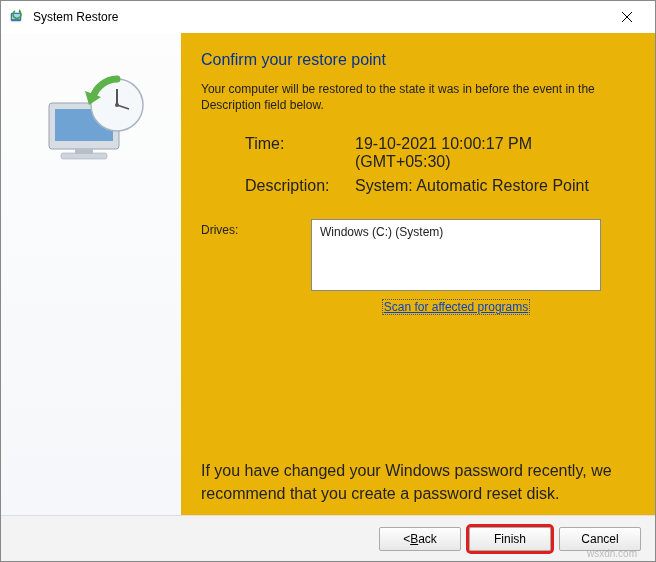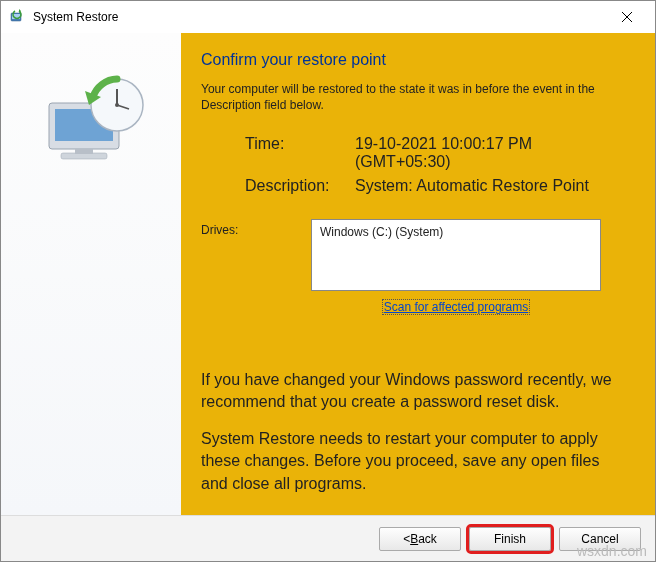--- a/index.html
+++ b/index.html
@@ -147,22 +147,22 @@
       border-radius: 2px;
       cursor: default;
     }
     .btn .accesskey { text-decoration: underline; }
     .btn-highlight {
       outline: 3px solid #e01e1e;
       outline-offset: 0;
     }
     .watermark {
       position: absolute;
-      bottom: 2px; right: 8px;
-      font-size: 14px;
+      bottom: 2px; right: 18px;
+      font-size: 10px;
       color: #bbb;
       pointer-events: none;
     }
   </style>
 </head>
 <body>
 
 <div class="window">
 
   <div class="titlebar">
@@ -220,21 +220,20 @@
           <div>Windows (C:) (System)</div>
         </div>
       </div>
       <div class="scan-link-row">
         <a class="scan-link">Scan for affected programs</a>
       </div>
 
       <div class="spacer"></div>
 
       <div class="note">If you have changed your Windows password recently, we recommend that you create a password reset disk.</div>
-      <div class="note" style="margin-top:14px; margin-bottom:10px;">System Restore needs to restart your computer to apply these changes. Before you proceed, save any open files and close all programs.</div>
     </div>
   </div>
 
   <div class="footer">
     <div class="btn">
       <span>&lt; </span>
         <span class="accesskey">B</span>
         <span>ack</span>
     </div>
     <div class="btn btn-highlight">

